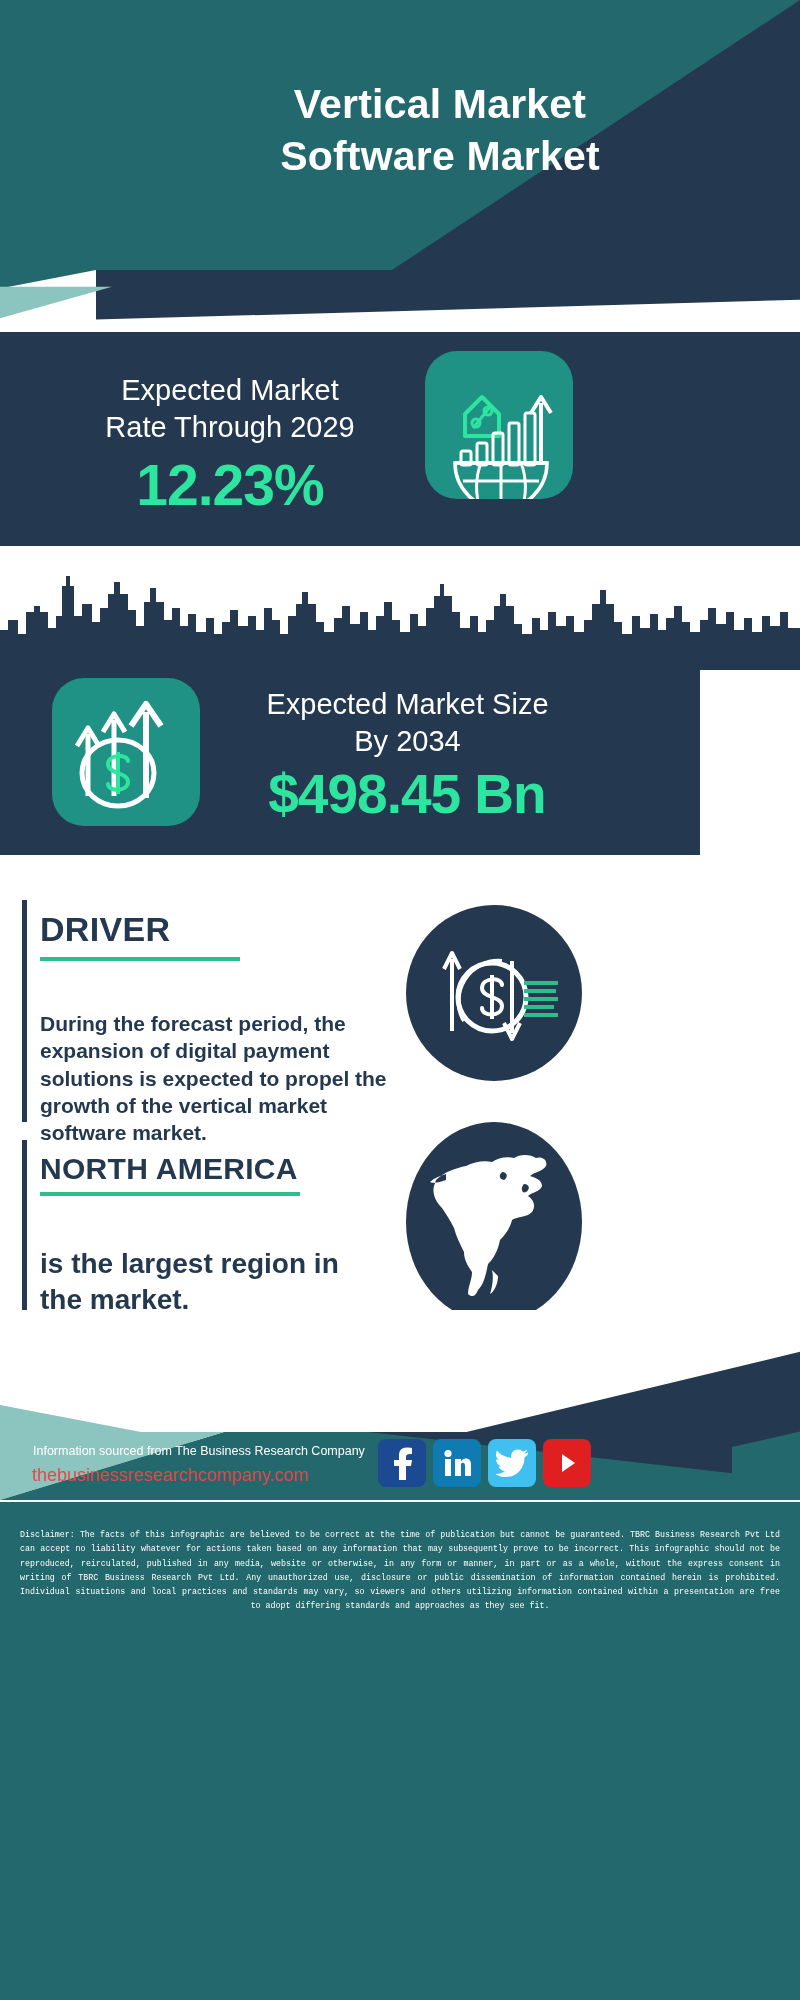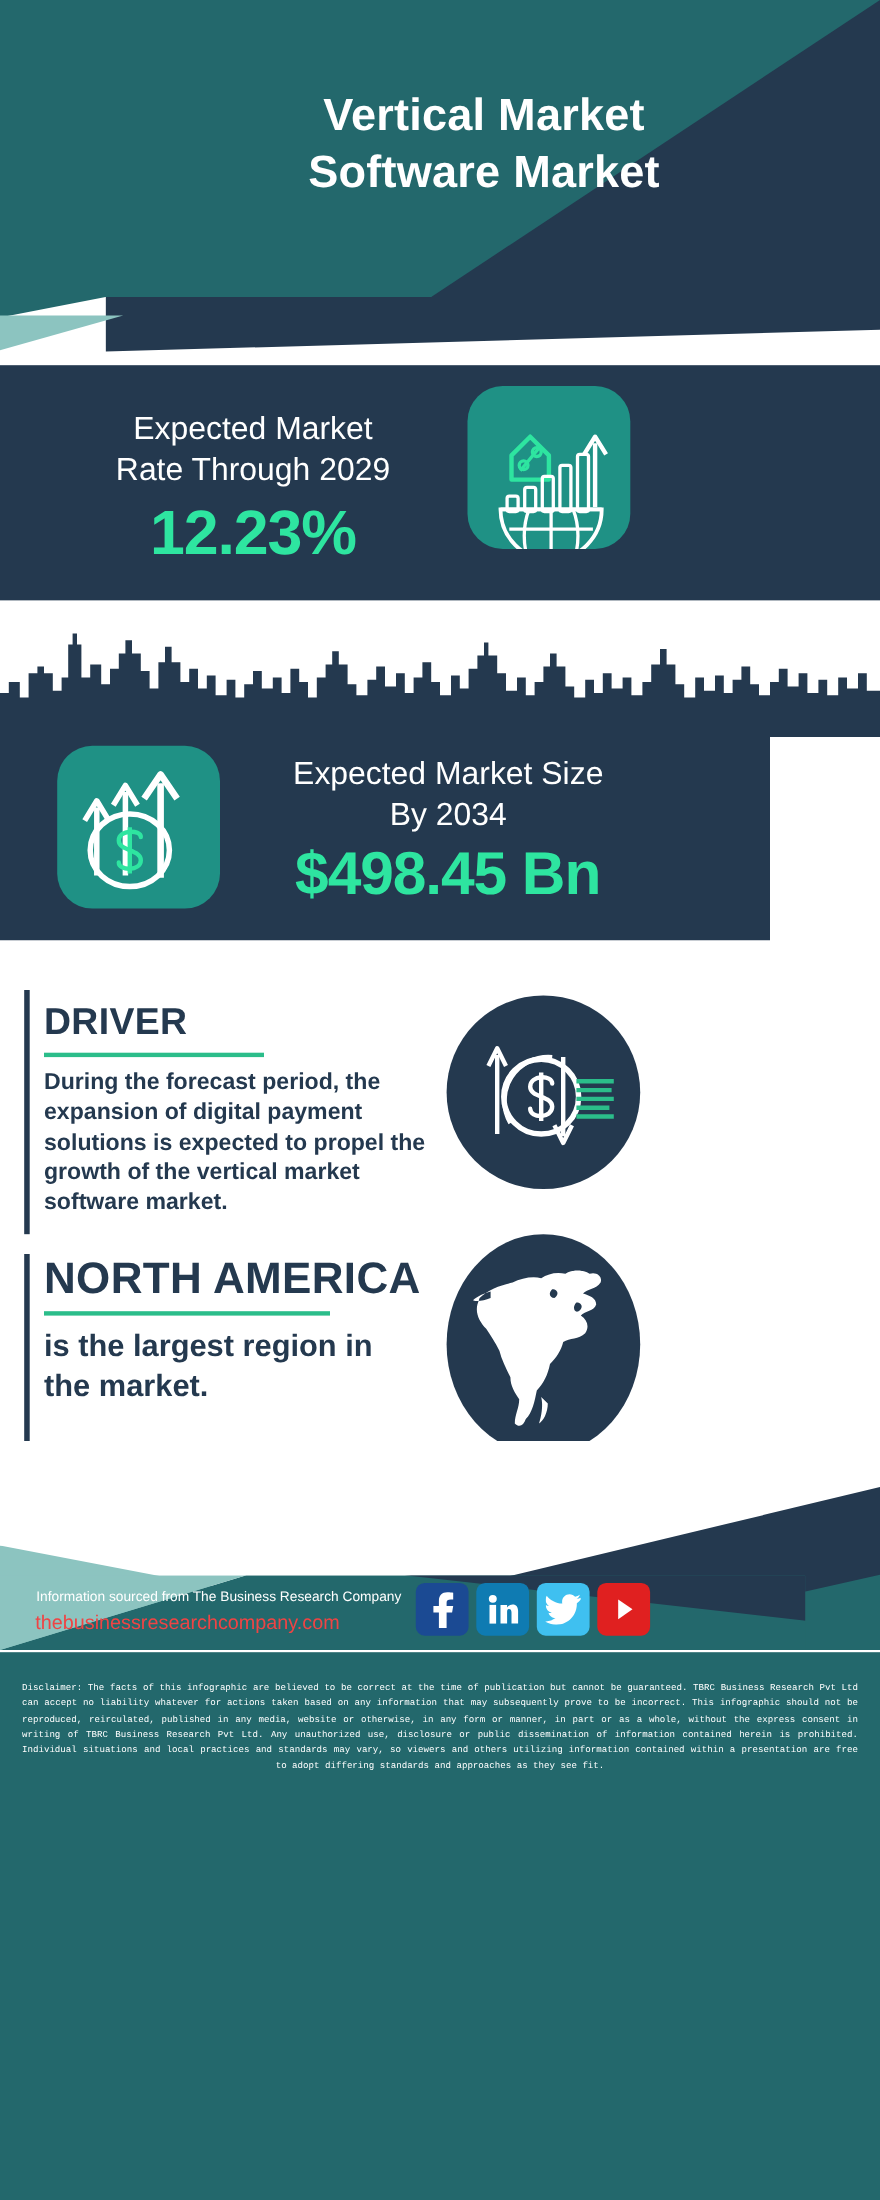--- a/index.html
+++ b/index.html
@@ -44,21 +44,21 @@
   .stat2-value{position:absolute;left:222px;top:92px;width:370px;text-align:center;
      color:#2ee5a0;font-size:55px;font-weight:bold;letter-spacing:-1px;}
 
   
   .body-white{position:absolute;left:0;top:855px;width:800px;height:455px;background:#ffffff;}
 
   .card{position:absolute;}
   .card-bar{position:absolute;left:0;top:0;width:5px;background:#24394f;}
   .card-head{position:absolute;color:#24394f;font-weight:bold;letter-spacing:.3px;}
   .card-rule{position:absolute;height:4px;background:#2bbd8a;}
-  .card-body{position:absolute;color:#24394f;font-weight:bold;line-height:1.3;}
+  .card-body{position:absolute;color:#24394f;font-weight:bold;line-height:1.3;margin-top:40px;}
   .circle-icon{position:absolute;background:#24394f;border-radius:50%;}
 
   
   .footwrap{position:absolute;left:0;top:1310px;width:800px;height:190px;background:#ffffff;overflow:hidden;}
   .f-navy{position:absolute;left:0;top:0;width:800px;height:190px;background:#24394f;
      clip-path:polygon(100% 22%, 100% 100%, 23% 100%);}
   .f-lteal{position:absolute;left:0;top:0;width:800px;height:190px;background:#8cc4c0;
      clip-path:polygon(0 50%, 0 100%, 62% 100%);}
   .f-teal{position:absolute;left:0;top:0;width:800px;height:190px;background:#23686c;
      clip-path:polygon(27% 100%, 62% 100%, 100% 64%, 100% 100%);}
@@ -205,21 +205,21 @@
           <line x1="118" y1="94" x2="152" y2="94"></line>
           <line x1="118" y1="102" x2="148" y2="102"></line>
           <line x1="118" y1="110" x2="152" y2="110"></line>
         </g>
       </svg>
     </div>
   </div>
 
   <div class="card" style="left:22px;top:1140px;width:760px;height:175px;">
     <div class="card-bar" style="height:172px;"></div>
-    <div class="card-head" style="left:18px;top:0;font-size:40px;">NORTH AMERICA</div>
+    <div class="card-head" style="left:18px;top:12px;font-size:30px;">NORTH AMERICA</div>
     <div class="card-rule" style="left:18px;top:52px;width:260px;"></div>
     <div class="card-body" style="left:18px;top:66px;width:330px;font-size:28px;">is the largest region in the market.</div>
 
     <div class="circle-icon" style="left:384px;top:-18px;width:176px;height:200px;border-radius:50%;">
       <svg width="176" height="200" viewBox="0 0 176 200" aria-hidden="true">
         <path fill="#ffffff" d="M30 58 C38 50 50 46 60 44 C68 40 78 38 86 40 C92 36 100 34 108 36
         C114 32 124 32 130 36 C136 34 142 38 140 44 C136 50 128 50 124 54 C130 56 136 58 136 64
         C134 70 126 70 122 74 C128 78 130 84 126 90 C120 96 112 94 106 98 C104 106 100 112 94 118
         C92 128 88 136 82 142 C80 152 78 162 72 168 C70 174 66 176 62 172 C62 164 66 158 66 150
         C62 144 58 138 58 130 C54 122 50 114 48 106 C44 98 40 92 36 86 C30 80 26 72 28 64 Z

